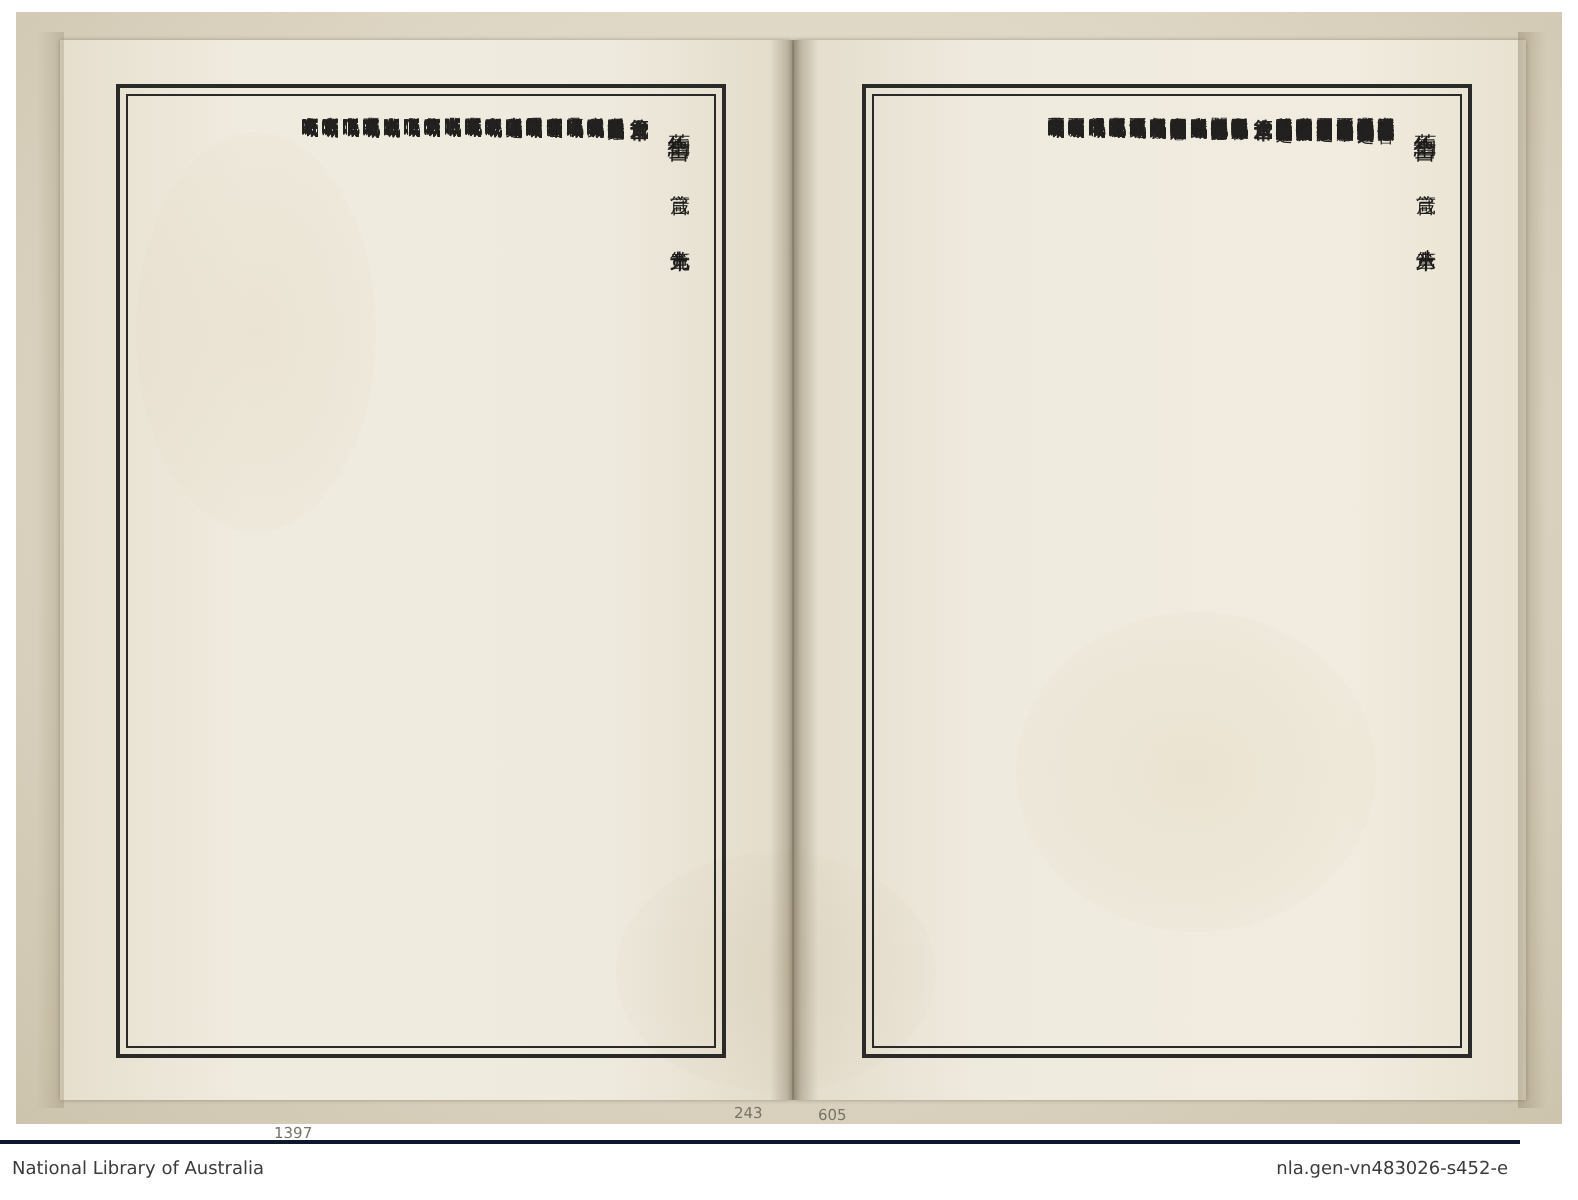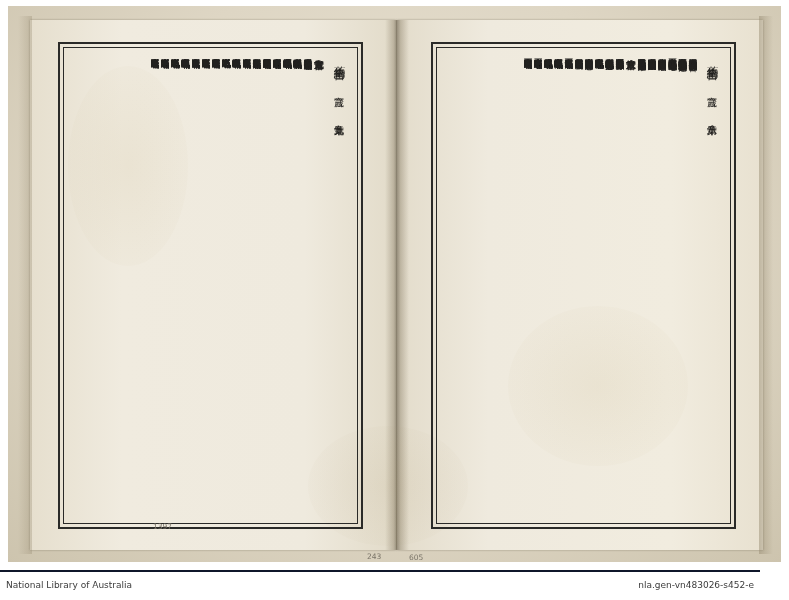--- a/index.html
+++ b/index.html
@@ -198,21 +198,21 @@
 
   
   .pencil {
     position: absolute;
     font-family: "DejaVu Sans", sans-serif;
     font-size: 7.5px;
     color: #7a7468;
   }
   .pencil.a { left: 359px; top: 546px; }
   .pencil.b { left: 401px; top: 547px; }
-  .pencil.c { left: 129px; top: 516px; margin-left: 16px; }
+  .pencil.c { left: 129px; top: 556px; }
 
   
   .metabar {
     position: absolute;
     left: 0;
     top: 570px;
     width: 760px;
     height: 30px;
     background: #ffffff;
     border-top: 2px solid #0f172a;

